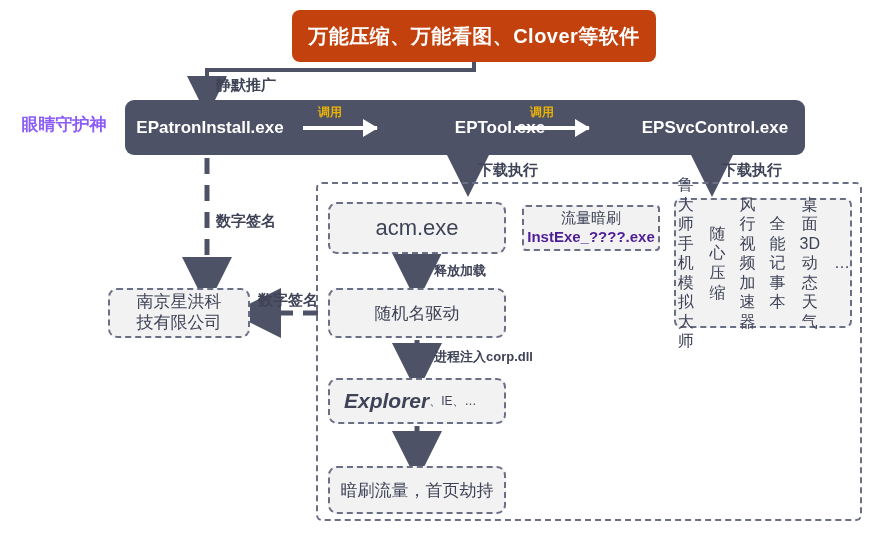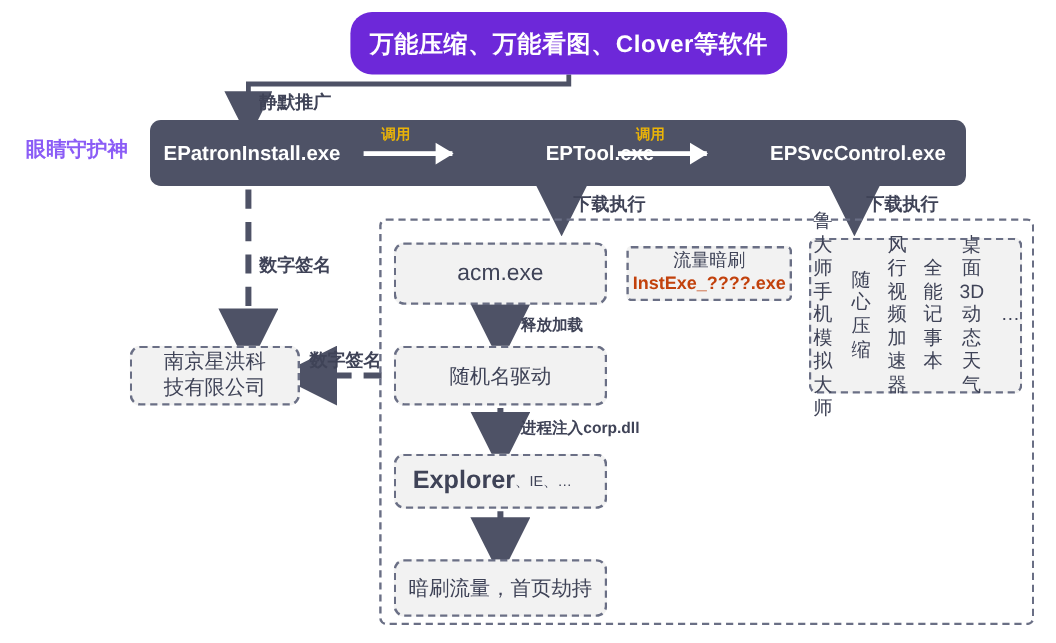--- a/index.html
+++ b/index.html
@@ -9,22 +9,22 @@
     font-family:"Liberation Sans","DejaVu Sans",sans-serif;
     overflow:hidden;
     position:relative;
   }
   #canvas{position:absolute;left:0;top:0;width:880px;height:536px;}
   svg.wires{position:absolute;left:0;top:0;width:880px;height:536px;pointer-events:none;}
 
   
   .dark-box{
     position:absolute;
-    background:#6d28d9;
-    border-radius:18px;
+    background:#c2410c;
+    border-radius:8px;
     color:#ffffff;
     display:flex;align-items:center;justify-content:center;
     font-weight:bold;
     box-sizing:border-box;
   }
   #top-box{
     left:292px;top:10px;width:364px;height:52px;
     font-size:20px;letter-spacing:.5px;
   }
   #pipeline-bar{
@@ -72,39 +72,39 @@
   .dash-box{
     position:absolute;box-sizing:border-box;
     background:#f2f2f2;
     border:2px dashed #6a6f85;
     border-radius:9px;
     display:flex;align-items:center;justify-content:center;
     text-align:center;
     color:#3f4357;
     font-size:17px;
   }
-  #box-acm{left:328px;top:202px;width:178px;height:52px;font-size:19px;}
+  #box-acm{left:328px;top:202px;width:178px;height:52px;font-size:22px;}
   #box-instexe{
     left:522px;top:205px;width:138px;height:46px;
     flex-direction:column;line-height:1.25;border-radius:4px;
     background:#f2f2f2;font-size:15px;
   }
   #box-instexe .l1{color:#3f4357;}
-  #box-instexe .l2{color:#c2410c;font-weight:bold;text-align:center;}
+  #box-instexe .l2{color:#4c1d95;font-weight:bold;text-align:center;}
   #box-list{
     left:674px;top:198px;width:178px;height:130px;
     flex-direction:row;justify-content:center;line-height:1.22;
     font-size:16px;border-radius:7px;gap:14px;
   }
   #box-driver{left:328px;top:288px;width:178px;height:50px;}
   #box-explorer{
     left:328px;top:378px;width:178px;height:46px;
     justify-content:flex-start;padding-left:14px;
   }
-  #box-explorer .big{font-size:21px;font-weight:bold;color:#3f4357;}
+  #box-explorer .big{font-size:21px;font-weight:bold;color:#3f4357;font-style:italic;}
   #box-explorer .rest{font-size:12px;color:#3f4357;}
   #box-final{left:328px;top:466px;width:178px;height:48px;}
   #box-company{
     left:108px;top:288px;width:142px;height:50px;
     flex-direction:column;line-height:1.22;font-size:17px;
   }
 
   
   #group-container{
     position:absolute;

